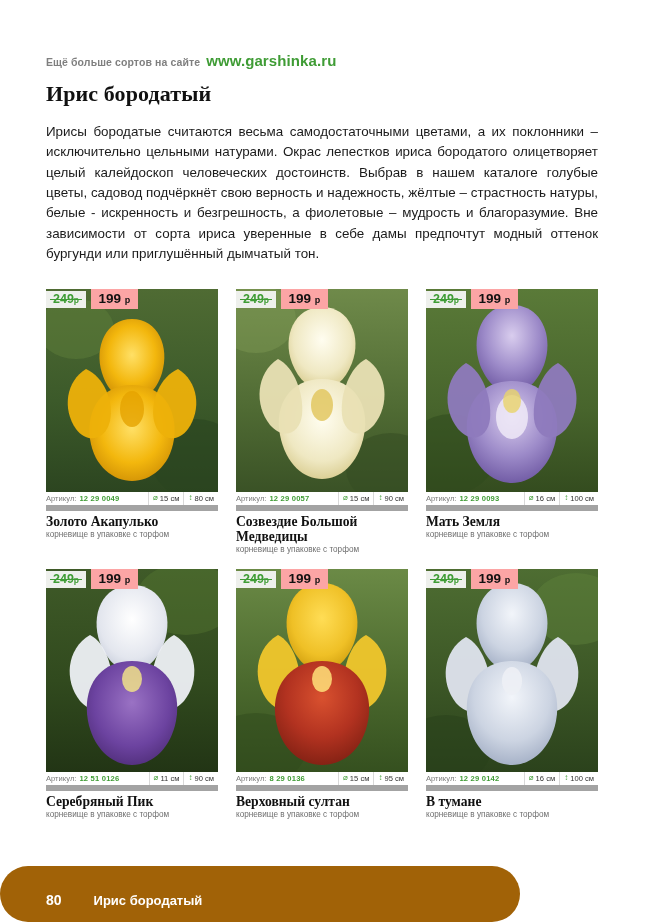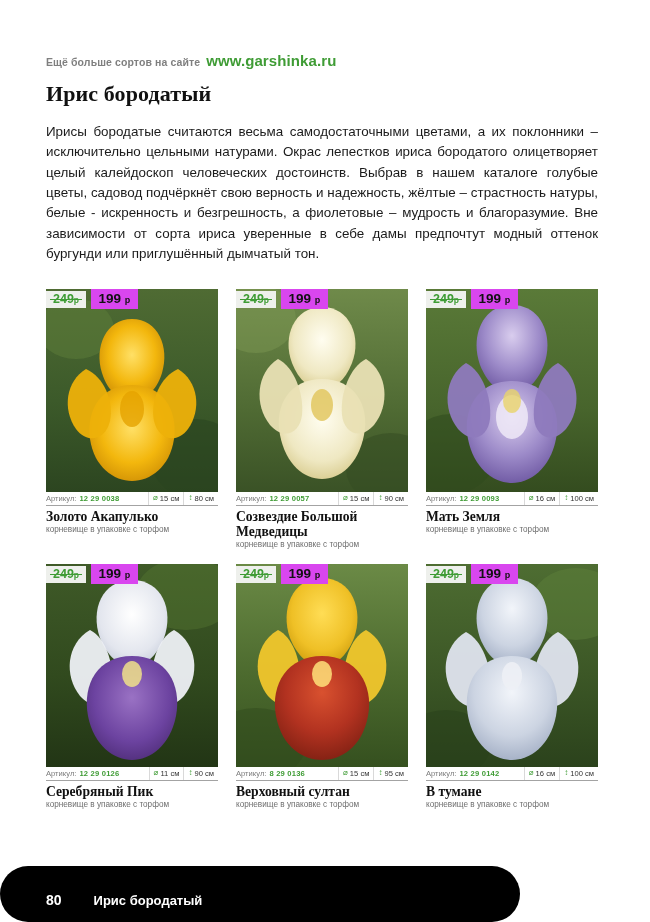--- a/index.html
+++ b/index.html
@@ -100,38 +100,38 @@
   .old-price::after {
     content: "";
     position: absolute;
     left: 4px;
     right: 4px;
     top: 50%;
     height: 1px;
     background: #3f9c35;
   }
   .new-price {
-    background: #d946ef;
+    background: #fca5a5;
     color: #111111;
     font-size: 13.5px;
     font-weight: bold;
     padding: 2px 8px 3px 8px;
     display: inline-block;
   }
   .new-price .rub {
     font-size: 9px;
     font-weight: bold;
   }
   
   .info-strip {
     display: flex;
     align-items: stretch;
     font-size: 7.6px;
     color: #4a4a4a;
-    border-bottom: 1px solid #a3a3a3;
+    border-bottom: 6px solid #a3a3a3;
     height: 13px;
     line-height: 13px;
   }
   .art-label {
     color: #7b7b7b;
     padding-right: 3px;
   }
   .art-num {
     color: #3f9c35;
     font-weight: bold;
@@ -175,21 +175,21 @@
     margin-top: 1px;
     line-height: 10px;
   }
   
   .footer {
     position: absolute;
     left: 0;
     bottom: 0;
     width: 520px;
     height: 56px;
-    background: #000000;
+    background: #a16207;
     color: #ffffff;
     border-radius: 28px;
   }
   .footer-inner {
     position: absolute;
     left: 46px;
     bottom: 14px;
     display: flex;
     align-items: baseline;
   }
@@ -242,21 +242,21 @@
           <path d="M132 80 C152 92 156 120 142 140 C130 156 112 150 108 132 C104 112 114 88 132 80 Z" fill="#edb10a" opacity="0.95"></path>
           <ellipse cx="86" cy="120" rx="12" ry="18" fill="#e5a300" opacity="0.8"></ellipse>
         </svg>
         <div class="price-box">
           <div class="old-price"><span>249</span><span class="rub">р</span></div>
           <div class="new-price"><span>199</span> <span class="rub">р</span></div>
         </div>
       </div>
       <div class="info-strip">
         <span class="art-label">Артикул:</span>
-        <span class="art-num">12 29 0038</span>
+        <span class="art-num">12 29 0049</span>
         <span class="specs">
           <span class="spec">
               <span class="ico">⌀</span>
               <span>15 см</span>
             </span>
           <span class="spec">
               <span class="ico">↕</span>
               <span>80 см</span>
             </span>
         </span>
@@ -387,21 +387,21 @@
           <path d="M86 92 C52 92 36 120 42 152 C48 182 68 196 86 196 C104 196 124 182 130 152 C136 120 120 92 86 92 Z" fill="url(#g4b)"></path>
           <ellipse cx="86" cy="110" rx="10" ry="13" fill="#f0e08a" opacity="0.85"></ellipse>
         </svg>
         <div class="price-box">
           <div class="old-price"><span>249</span><span class="rub">р</span></div>
           <div class="new-price"><span>199</span> <span class="rub">р</span></div>
         </div>
       </div>
       <div class="info-strip">
         <span class="art-label">Артикул:</span>
-        <span class="art-num">12 29 0126</span>
+        <span class="art-num">12 51 0126</span>
         <span class="specs">
           <span class="spec">
               <span class="ico">⌀</span>
               <span>11 см</span>
             </span>
           <span class="spec">
               <span class="ico">↕</span>
               <span>90 см</span>
             </span>
         </span>

